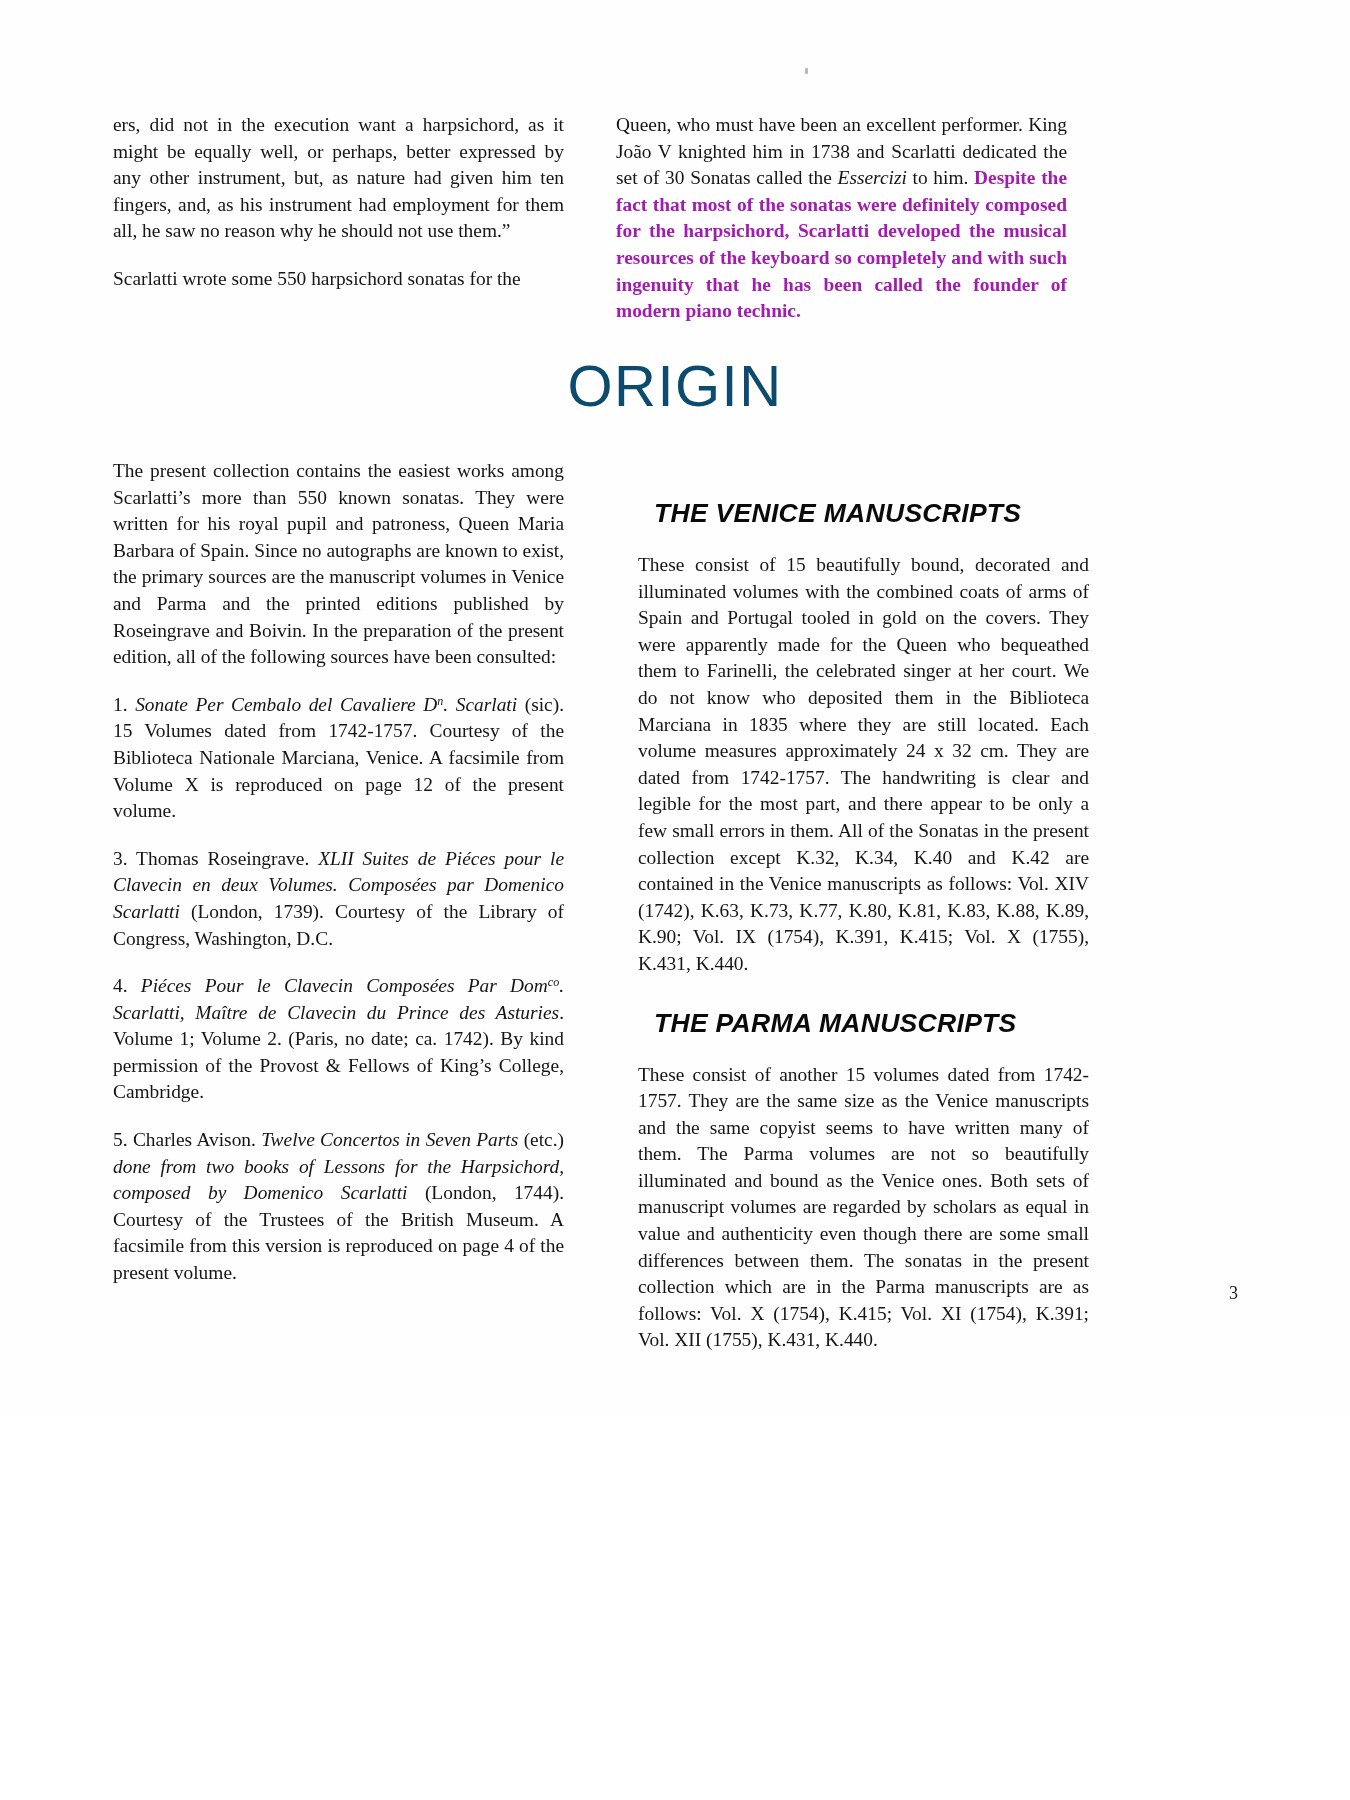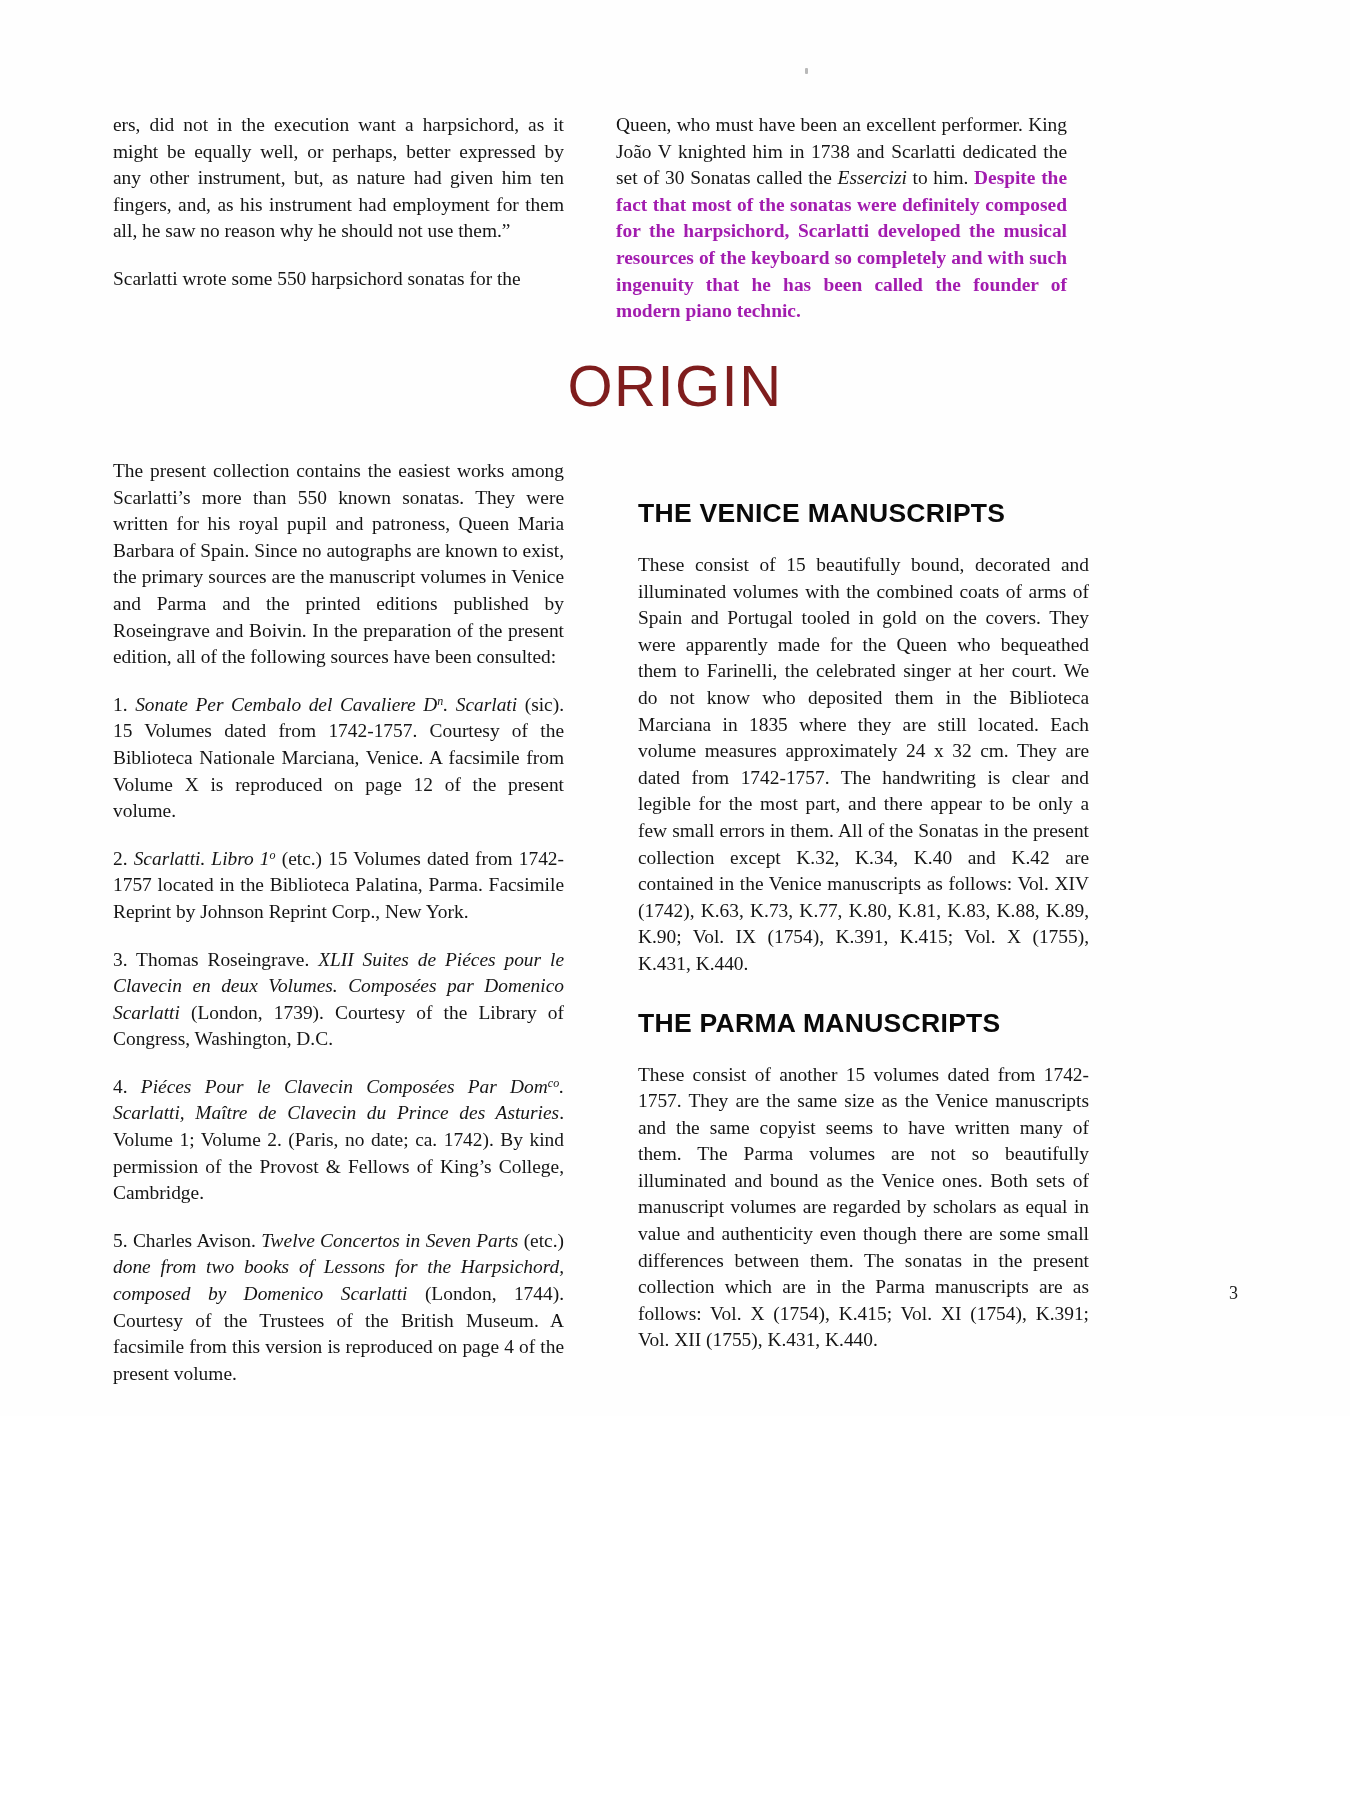--- a/index.html
+++ b/index.html
@@ -70,37 +70,38 @@
     top: 352px;
     width: 1350px;
     text-align: center;
   }
   .origin {
     display: inline-block;
     font-family: "Liberation Sans", "DejaVu Sans", sans-serif;
     font-size: 58px;
     letter-spacing: 1.5px;
     font-weight: 400;
-    color: #7f1d1d;
+    color: #0c4a6e;
   }
   
   .lower {
     position: absolute;
     left: 113px;
     top: 458px;
     width: 1124px;
     display: flex;
     gap: 74px;
   }
   h2.section {
     font-family: "Liberation Sans", "DejaVu Sans", sans-serif;
+    font-style: italic;
     font-weight: bold;
     font-size: 26.5px;
     letter-spacing: 0.3px;
-    margin: 30px 0 23px 0;
+    margin: 30px 0 23px 16px;
     color: #0a0a0a;
   }
   h2.section.first {
     margin-top: 40px;
   }
   .folio {
     position: absolute;
     right: 112px;
     bottom: 112px;
     font-size: 18px;
@@ -132,21 +133,20 @@
     <span class="origin">ORIGIN</span>
   </div>
 
   <div class="lower">
 
     <div class="col left">
       <p>The present collection contains the easiest works among Scarlatti’s more than 550 known sonatas. They were written for his royal pupil and patroness, Queen Maria Barbara of Spain. Since no autographs are known to exist, the primary sources are the manuscript volumes in Venice and Parma and the printed editions published by Roseingrave and Boivin. In the preparation of the present edition, all of the following sources have been consulted:</p>
 
       <p><span>1. </span><span class="it">Sonate Per Cembalo del Cavaliere D</span><sup class="it">n</sup><span class="it">. Scarlati</span><span> (sic). 15 Volumes dated from 1742-1757. Courtesy of the Biblioteca Nationale Marciana, Venice. A facsimile from Volume X is reproduced on page 12 of the present volume.</span></p>
 
-      <p><span>2. </span><span class="it">Scarlatti. Libro 1</span><sup class="it">o</sup><span> (etc.) 15 Volumes dated from 1742-1757 located in the Biblioteca Palatina, Parma. Facsimile Reprint by Johnson Reprint Corp., New York.</span></p>
 
       <p><span>3. </span><span>Thomas Roseingrave. </span><span class="it">XLII Suites de Piéces pour le Clavecin en deux Volumes. Composées par Domenico Scarlatti</span><span> (London, 1739). Courtesy of the Library of Congress, Washington, D.C.</span></p>
 
       <p><span>4. </span><span class="it">Piéces Pour le Clavecin Composées Par Dom</span><sup class="it">co</sup><span class="it">. Scarlatti, Maître de Clavecin du Prince des Asturies</span><span>. Volume 1; Volume 2. (Paris, no date; ca. 1742). By kind permission of the Provost &amp; Fellows of King’s College, Cambridge.</span></p>
 
       <p><span>5. </span><span>Charles Avison. </span><span class="it">Twelve Concertos in Seven Parts</span><span> (etc.) </span><span class="it">done from two books of Lessons for the Harpsichord, composed by Domenico Scarlatti</span><span> (London, 1744). Courtesy of the Trustees of the British Museum. A facsimile from this version is reproduced on page 4 of the present volume.</span></p>
     </div>
 
     <div class="col right">
 

